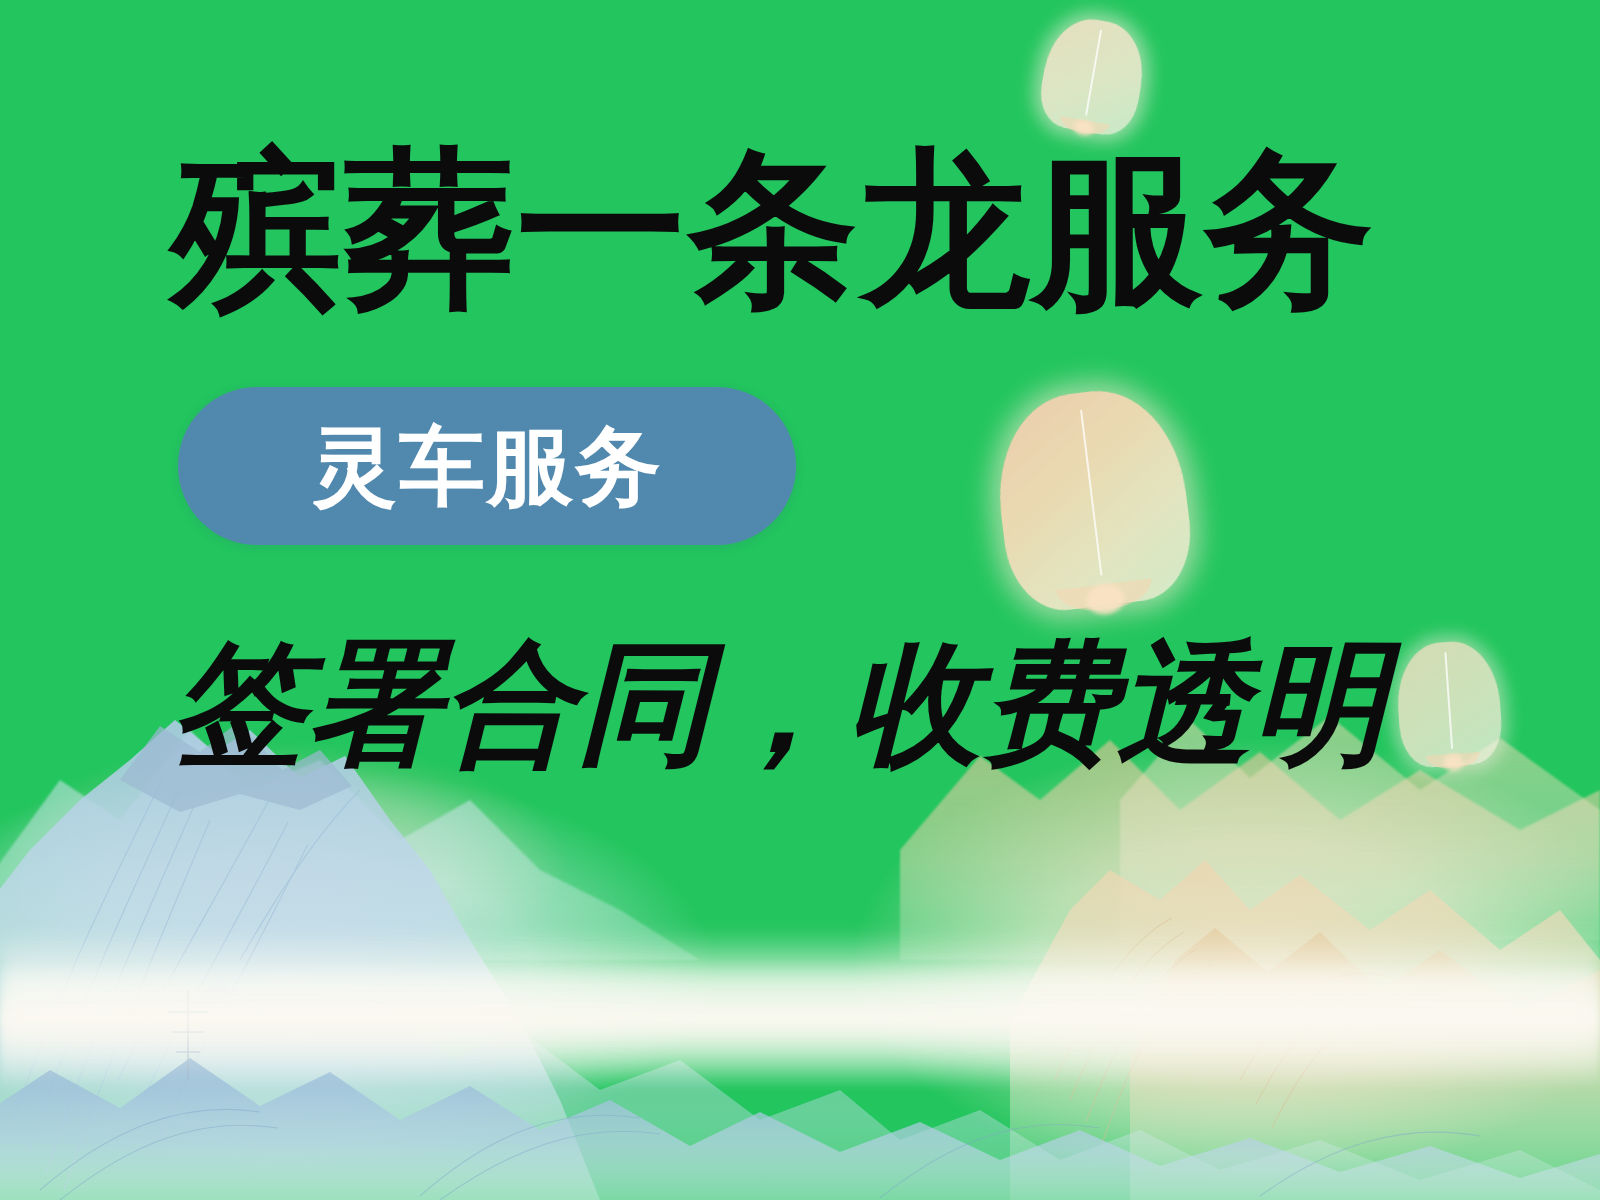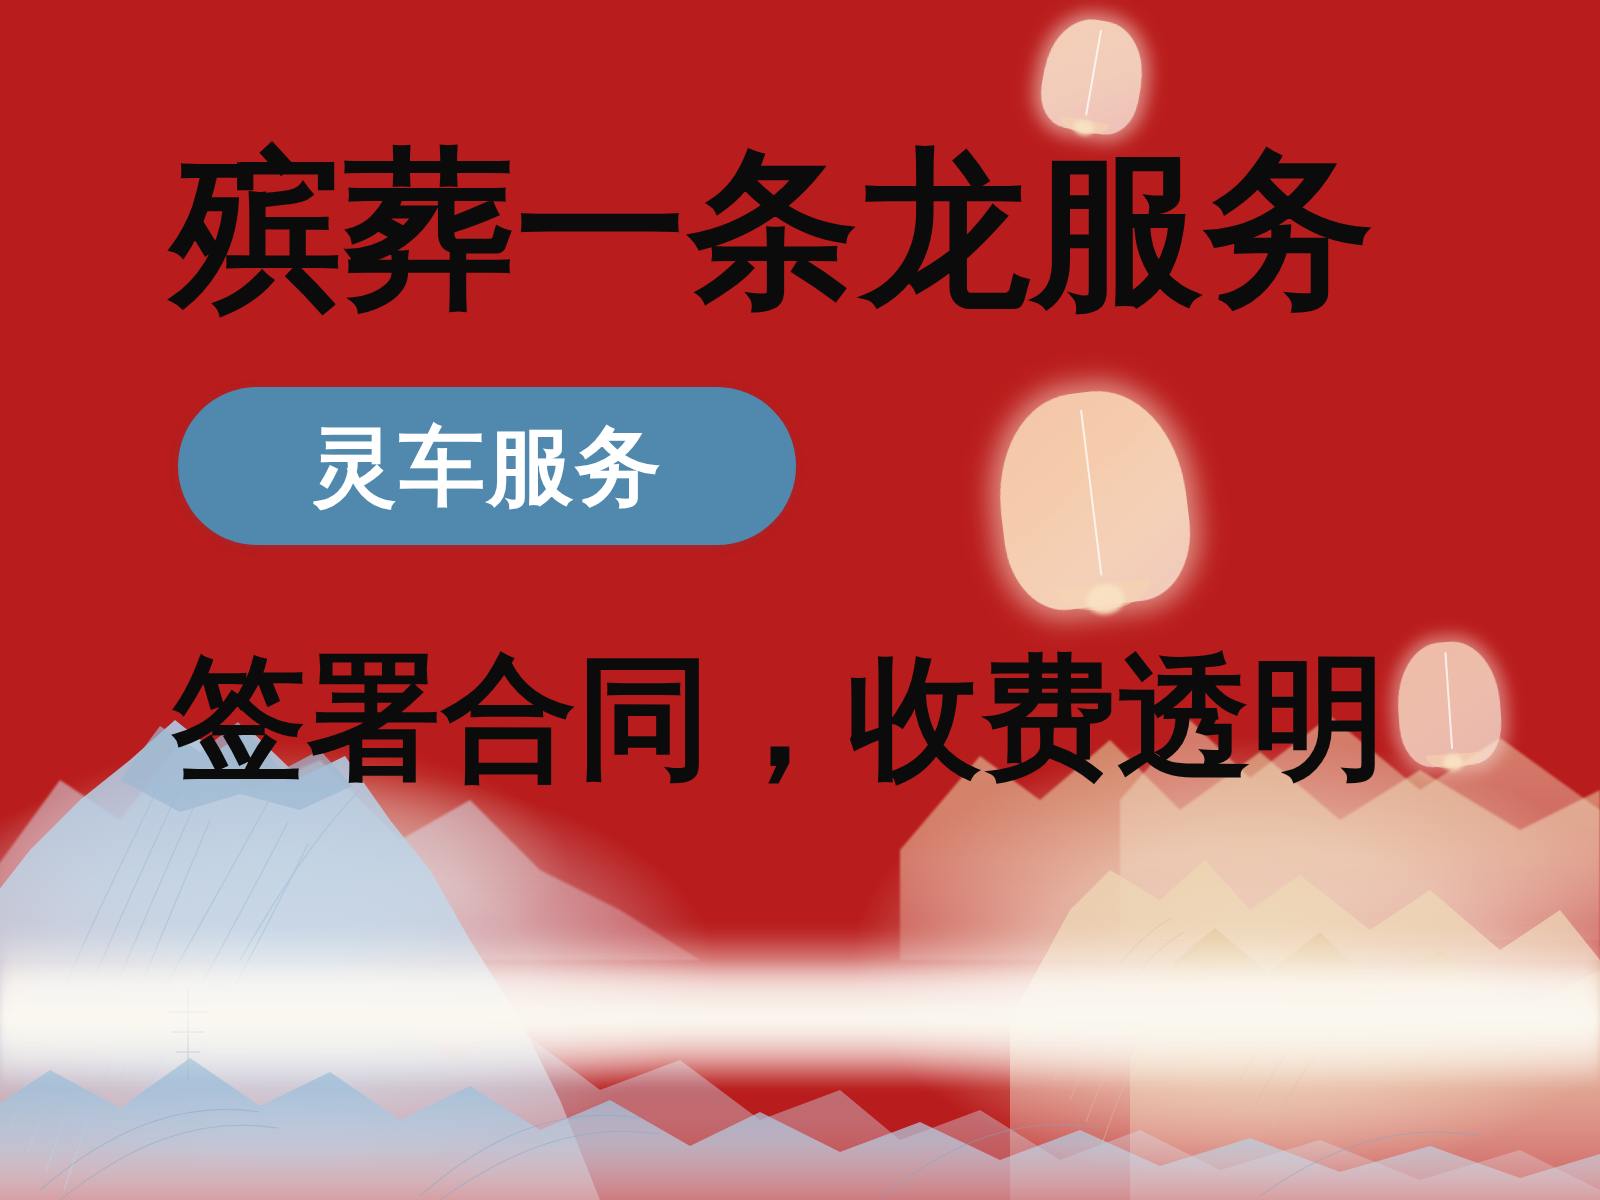--- a/index.html
+++ b/index.html
@@ -5,21 +5,21 @@
   html,body{margin:0;padding:0;}
   body{
     width:1600px;height:1200px;
     background:#ffffff;
     font-family:"Liberation Sans", sans-serif;
     overflow:hidden;
   }
   #poster{
     position:relative;
     width:1600px;height:1200px;
-    background:#b91c1c;
+    background:#22c55e;
     overflow:hidden;
   }
 
   
   .bg-layer{position:absolute;pointer-events:none;}
 
   #bg-art{position:absolute;inset:0;}
 
   
   .haze-warm{
@@ -85,23 +85,24 @@
     font-weight:bold;
     white-space:nowrap;
     line-height:1;
   }
   #title-main{
     left:172px; top:146px;
     font-size:170px;
     letter-spacing:2px;
   }
   #subline-contract{
-    left:172px; top:652px;
+    left:172px; top:638px;
     font-size:134px;
     letter-spacing:1px;
+    font-style:italic;
   }
 
   
   .lantern{position:absolute;pointer-events:none;}
   .lantern .body{
     position:absolute;inset:0;
     border-radius:44% 44% 30% 30% / 52% 52% 34% 34%;
     filter:blur(.4px);
   }
   .lantern .seam{

